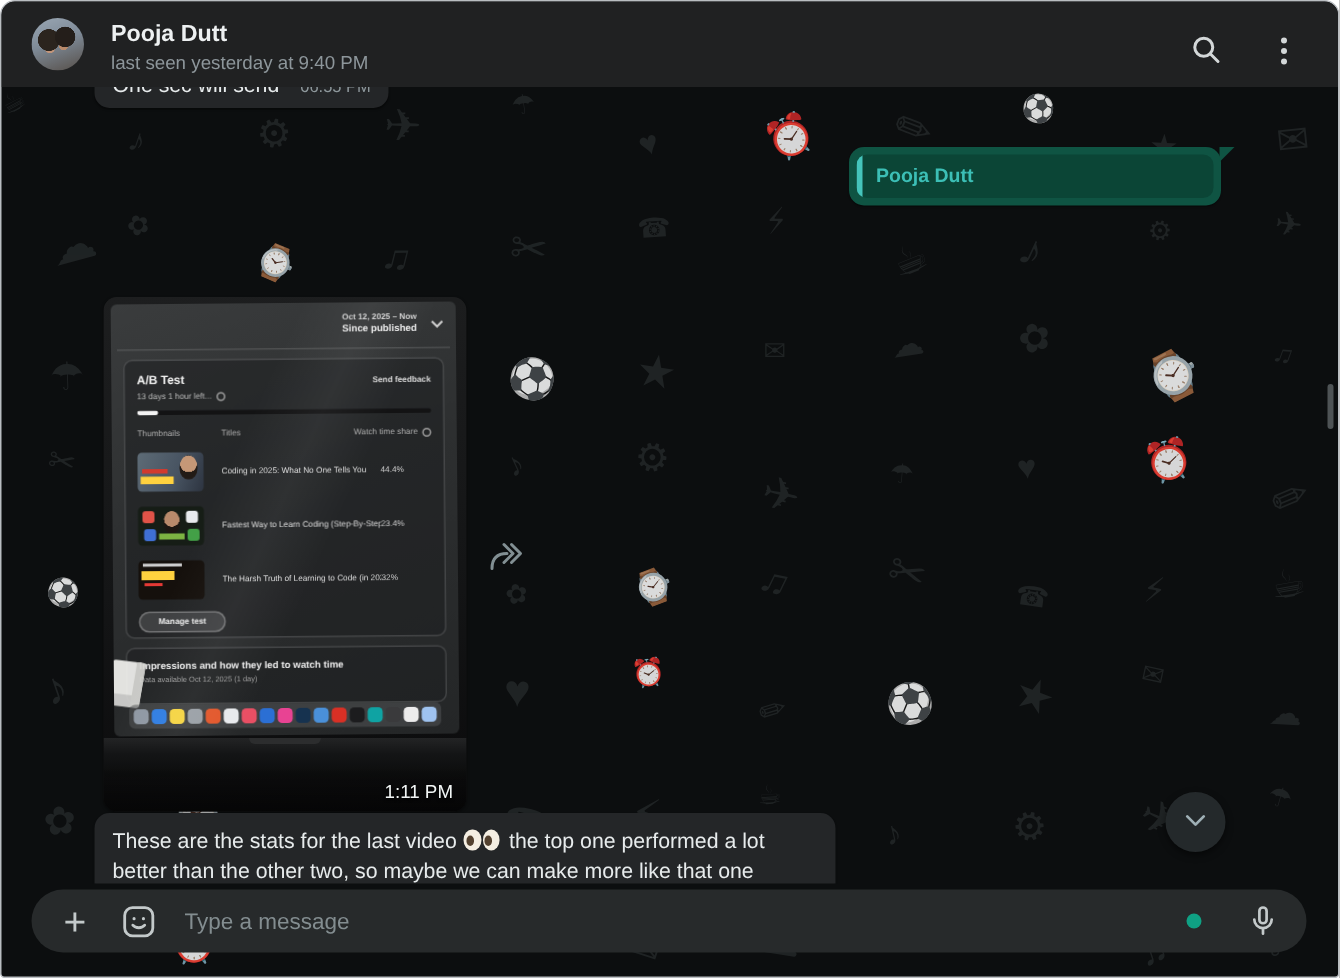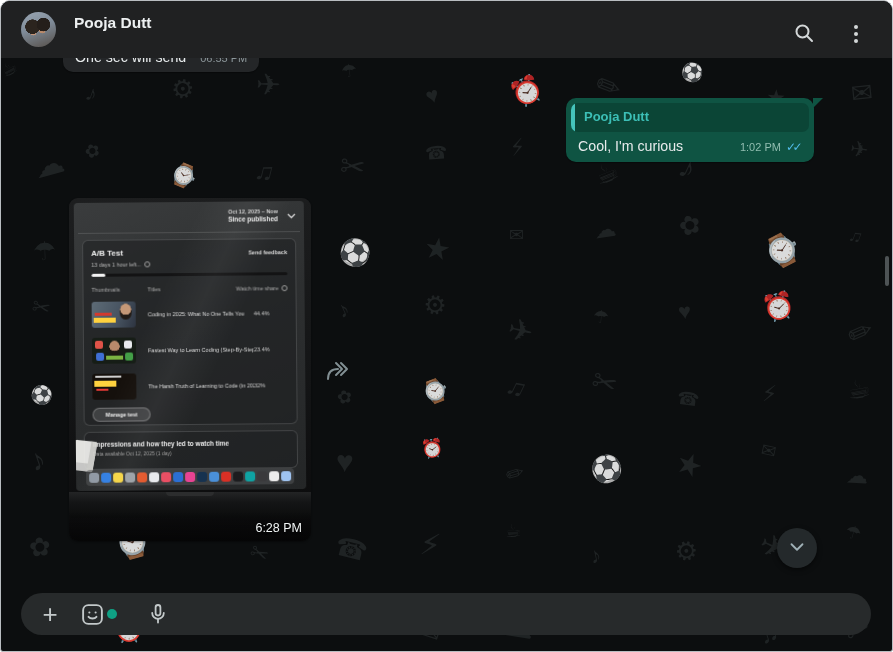--- a/index.html
+++ b/index.html
@@ -154,20 +154,21 @@
   .cdot{width:10px;height:10px;border-radius:50%;background:#0fa184;margin-right:26px;flex:none;}
 </style>
 </head>
 <body>
 
 <div class="window">
 
   <header>
     <div class="avatar"></div>
     <div class="cname">Pooja Dutt</div>
+    <div class="lseen">last seen yesterday at 9:40 PM</div>
     <button class="hbtn search">
       <svg width="24" height="24" viewBox="0 0 24 24" fill="none" stroke="#d3d7d8" stroke-width="2" stroke-linecap="round">
         <circle cx="10.5" cy="10.5" r="6"></circle>
           <line x1="15" y1="15" x2="20" y2="20"></line>
       </svg>
     </button>
     <button class="hbtn menu">
       <span class="kebab"><i></i><i></i><i></i></span>
     </button>
   </header>
@@ -272,26 +273,20 @@
       </div>
 
       <div class="bubble out msg2">
         <div class="tail-out"></div>
         <div class="quote">
           <div class="qbar"></div>
           <div class="qbody">
             <div class="qauthor">Pooja Dutt</div>
           </div>
         </div>
-        <div class="reply-row">
-          <span class="mtext">Cool, I'm curious</span>
-          <span class="meta">
-            <span class="mtime out-time">1:02 PM</span><span class="ticks">✓✓</span>
-          </span>
-        </div>
       </div>
 
       <div class="msg3-wrap">
         <figure class="img-msg">
           <div class="photo">
             <div class="screen">
               <div class="yt-datebox">
                 <div class="yt-daterange">Oct 12, 2025 – Now</div>
                 <div class="yt-datemode">Since published</div>
               </div>
@@ -378,31 +373,34 @@
                   <i style="background: rgb(28, 28, 30);"></i>
                   <i style="background: rgb(15, 163, 163);"></i>
                   <i style="background: rgb(58, 58, 60);"></i>
                   <i style="background: rgb(236, 236, 236);"></i>
                   <i style="background: rgb(159, 195, 240);"></i>
                 </div>
             </div>
             <div class="laptop-base"></div>
           </div>
           <div class="img-grad"></div>
-          <span class="img-time">6:28 PM</span>
+          <span class="img-time">1:11 PM</span>
         </figure>
         <button class="fwd">
           <svg width="26" height="24" viewBox="0 0 26 24" fill="none" stroke="#828f93" stroke-width="2" stroke-linecap="round" stroke-linejoin="round">
             <path d="M4 20c0-7 3.5-10 10-10"></path>
             <path d="M12 4l6 6-6 6"></path>
             <path d="M17 4l6 6-6 6"></path>
           </svg>
         </button>
       </div>
 
+      <div class="bubble in msg4">
+        <span class="mtext"><span>These are the stats for the last video </span><span class="eyes"><i class="eye"></i><i class="eye"></i></span><span> the top one performed a lot better than the other two, so maybe we can make more like that one</span></span>
+      </div>
 
     </div>
 
     <button class="scroll-btn">
       <svg width="22" height="22" viewBox="0 0 24 24" fill="none" stroke="#9fb0b6" stroke-width="2" stroke-linecap="round" stroke-linejoin="round">
           <polyline points="6,9 12,15 18,9"></polyline>
         </svg>
     </button>
     <div class="scrollbar-thumb"></div>
 
@@ -411,20 +409,21 @@
         <span>+</span>
       </button>
       <button class="cbtn sticker">
         <svg width="25" height="25" viewBox="0 0 24 24" fill="none" stroke="#c3c9ca" stroke-width="1.8" stroke-linecap="round">
           <path d="M3 8c0-2.8 2.2-5 5-5h8c2.8 0 5 2.2 5 5v8c0 2.8-2.2 5-5 5H8c-2.8 0-5-2.2-5-5z"></path>
           <circle cx="9" cy="10" r="1" fill="#c3c9ca" stroke="none"></circle>
           <circle cx="15" cy="10" r="1" fill="#c3c9ca" stroke="none"></circle>
           <path d="M8.2 14.2c1.8 2.2 5.8 2.2 7.6 0"></path>
         </svg>
       </button>
+      <input class="cinput" placeholder="Type a message" style="">
       <span class="cdot"></span>
       <button class="cbtn mic">
         <svg width="24" height="24" viewBox="0 0 24 24" fill="none" stroke="#c3c9ca" stroke-width="1.8" stroke-linecap="round">
           <rect x="9.6" y="3" width="4.8" height="10.5" rx="2.4"></rect>
           <path d="M6.2 11a5.8 5.8 0 0 0 11.6 0"></path>
           <line x1="12" y1="17" x2="12" y2="20.5"></line>
         </svg>
       </button>
     </div>
   </main>

